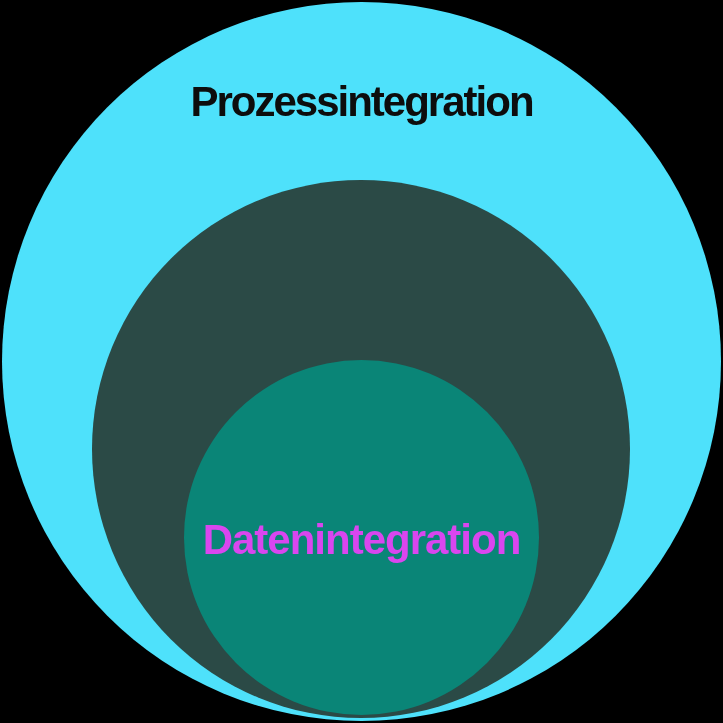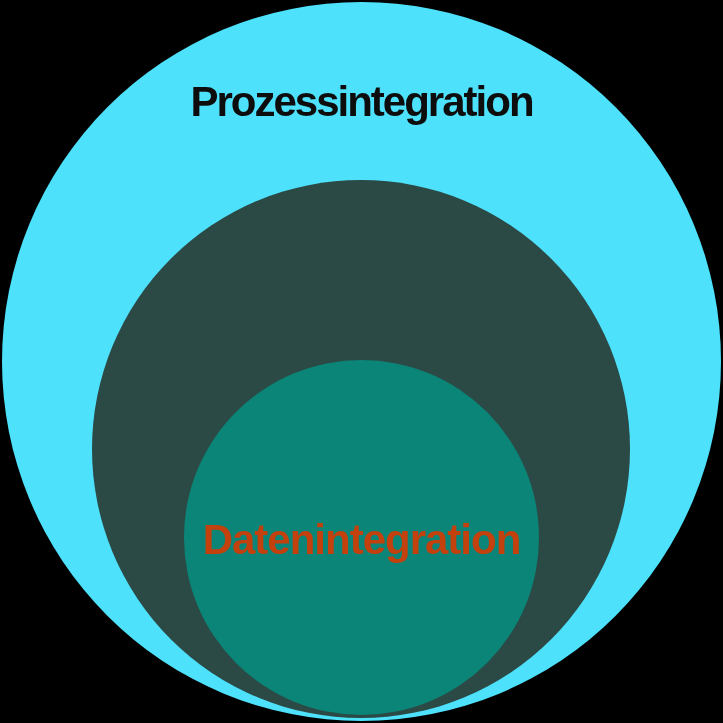--- a/index.html
+++ b/index.html
@@ -61,21 +61,21 @@
   }
   .label-middle {
     top: 241px;
     color: #FFFFFF;
   }
   .label-middle .line {
     display: block;
   }
   .label-inner {
     top: 518px;
-    color: #c2410c;
+    color: #d946ef;
   }
 </style>
 </head>
 <body>
 
 <div class="canvas">
   <div class="circle outer"></div>
   <div class="circle middle"></div>
   <div class="circle inner"></div>
 

